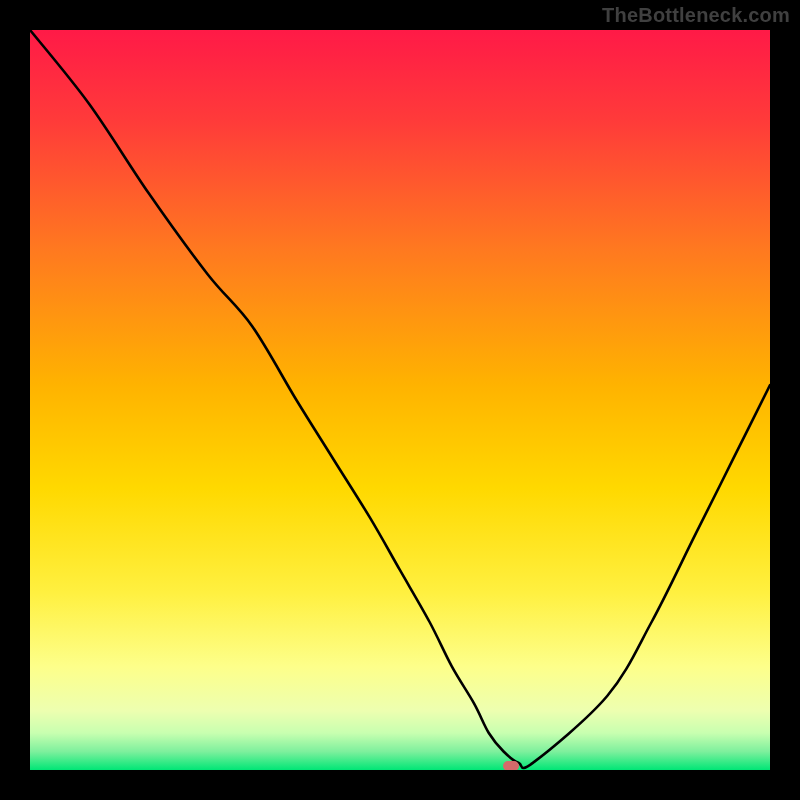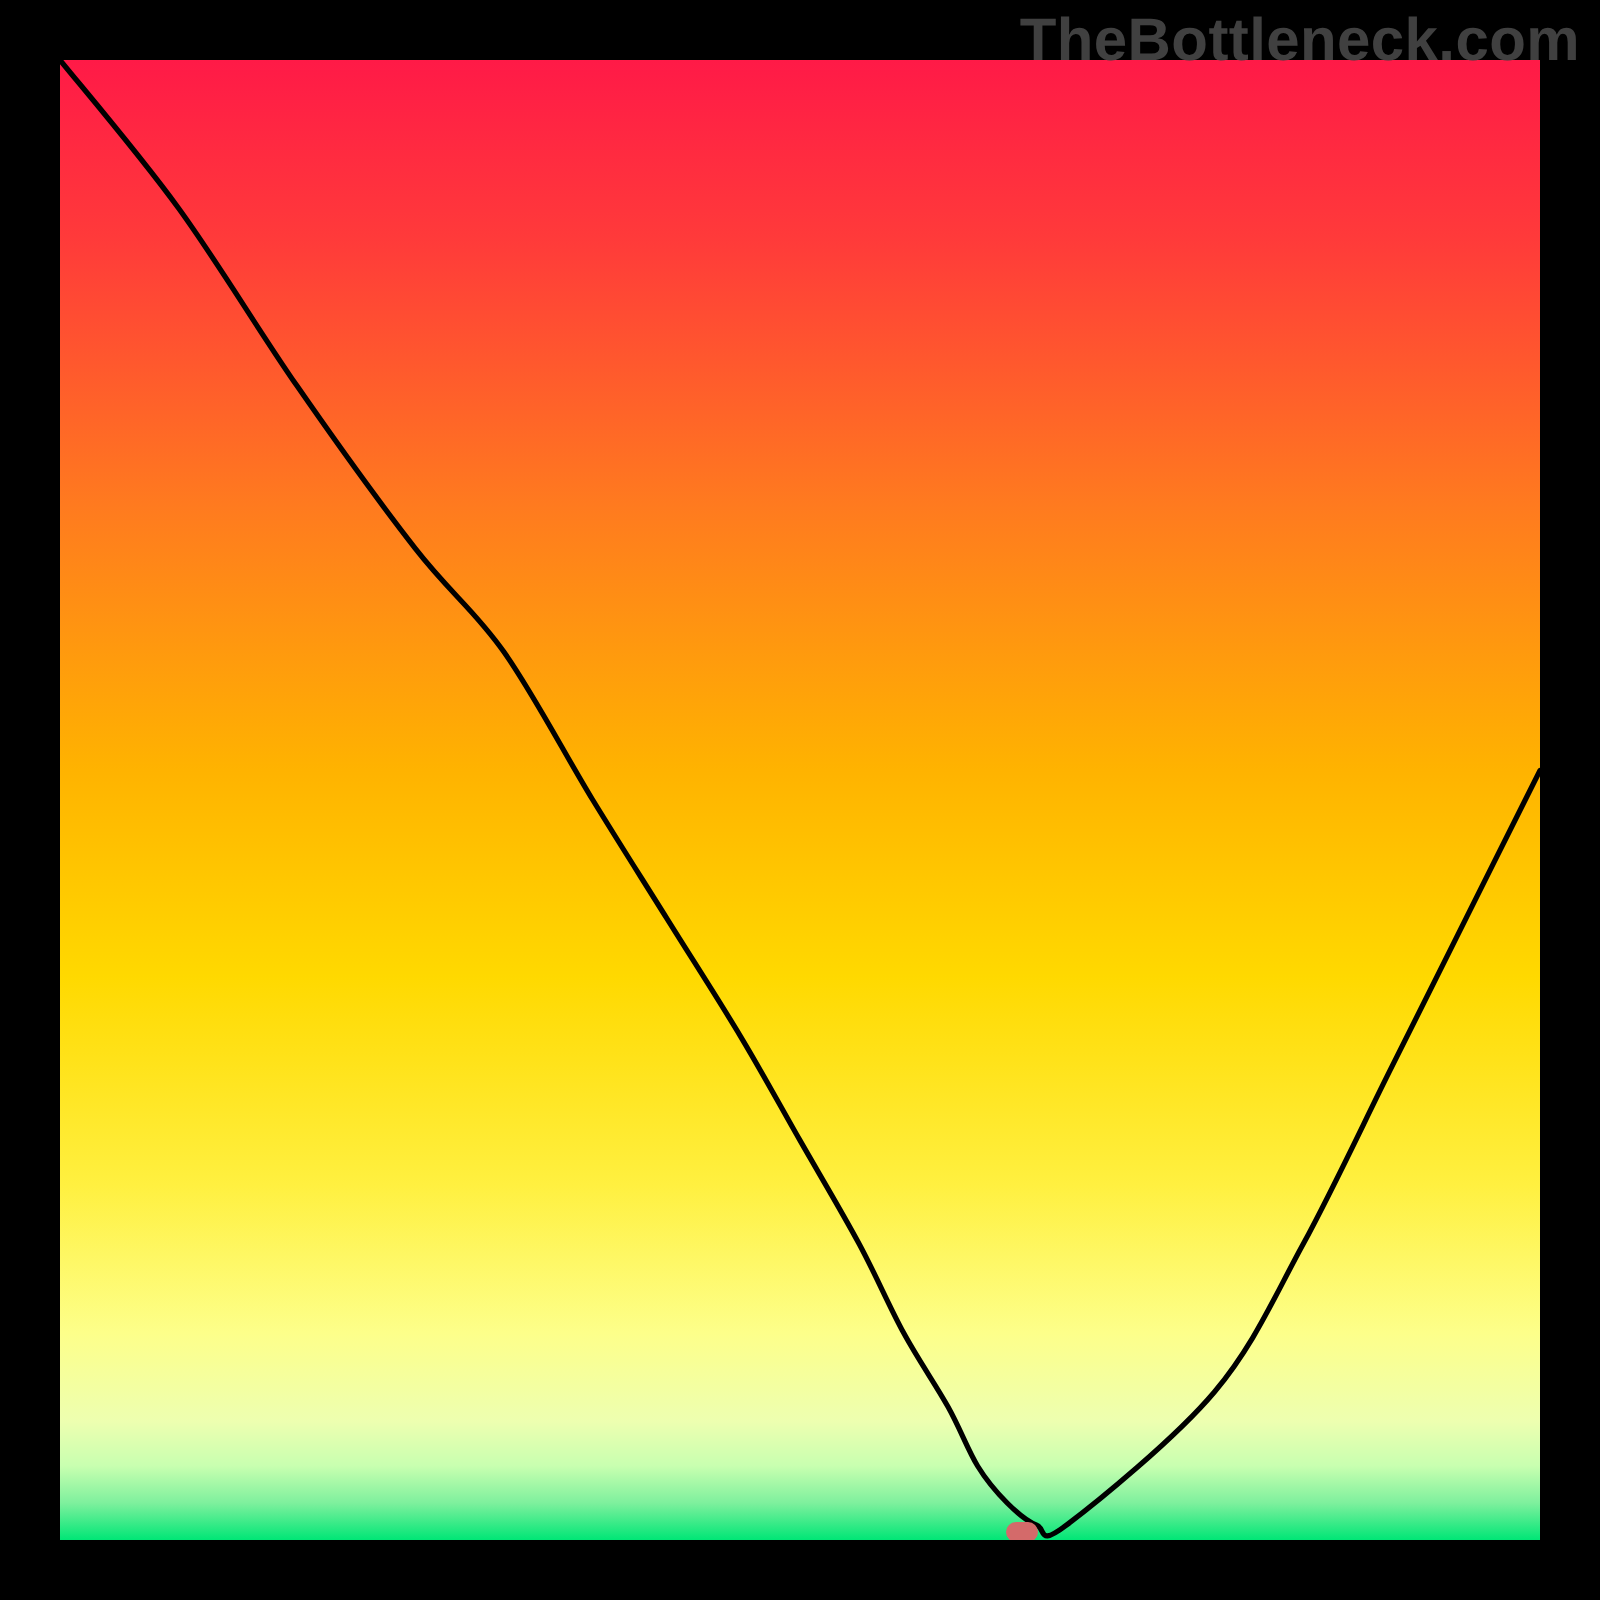--- a/index.html
+++ b/index.html
@@ -14,21 +14,21 @@
   .stage {
     position: relative;
     width: 800px;
     height: 800px;
   }
   .watermark {
     position: absolute;
     top: 4px;
     right: 10px;
     color: #404040;
-    font-size: 30px;
+    font-size: 20px;
     font-weight: 600;
     letter-spacing: 0.2px;
     font-family: Arial, Helvetica, sans-serif;
     z-index: 5;
   }
   .plot-area {
     position: absolute;
     left: 30px;
     top: 30px;
     width: 740px;

